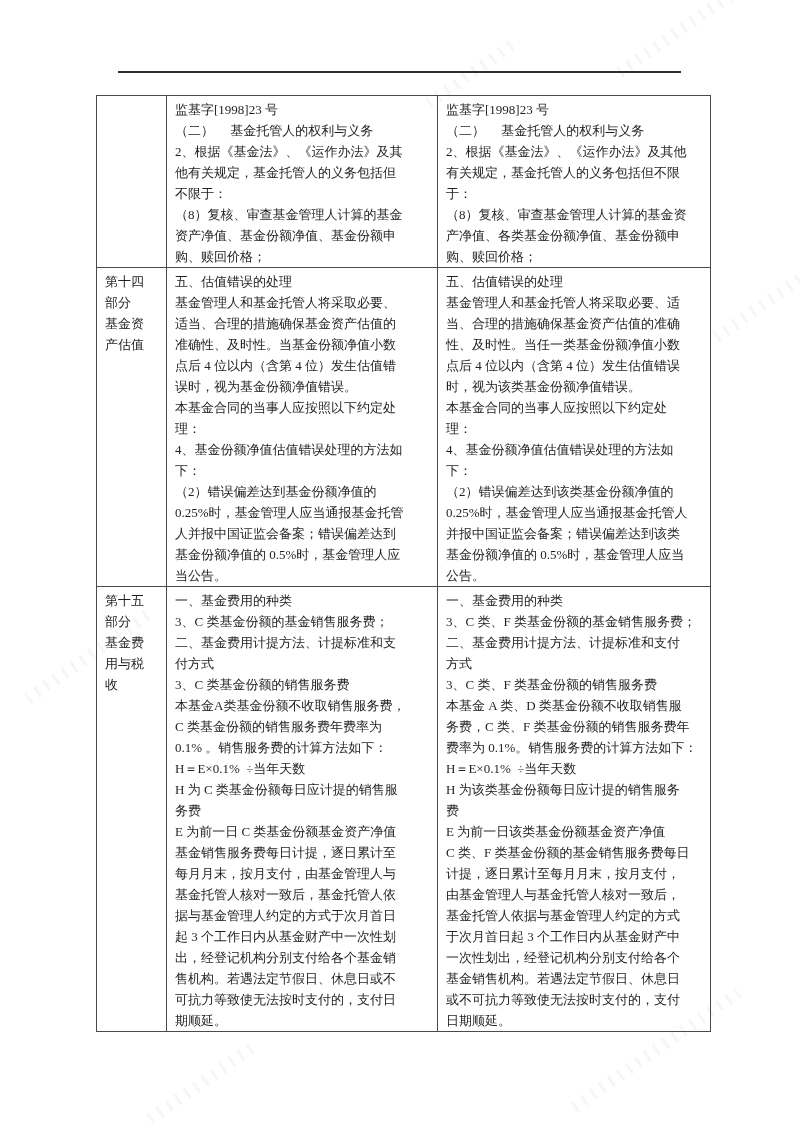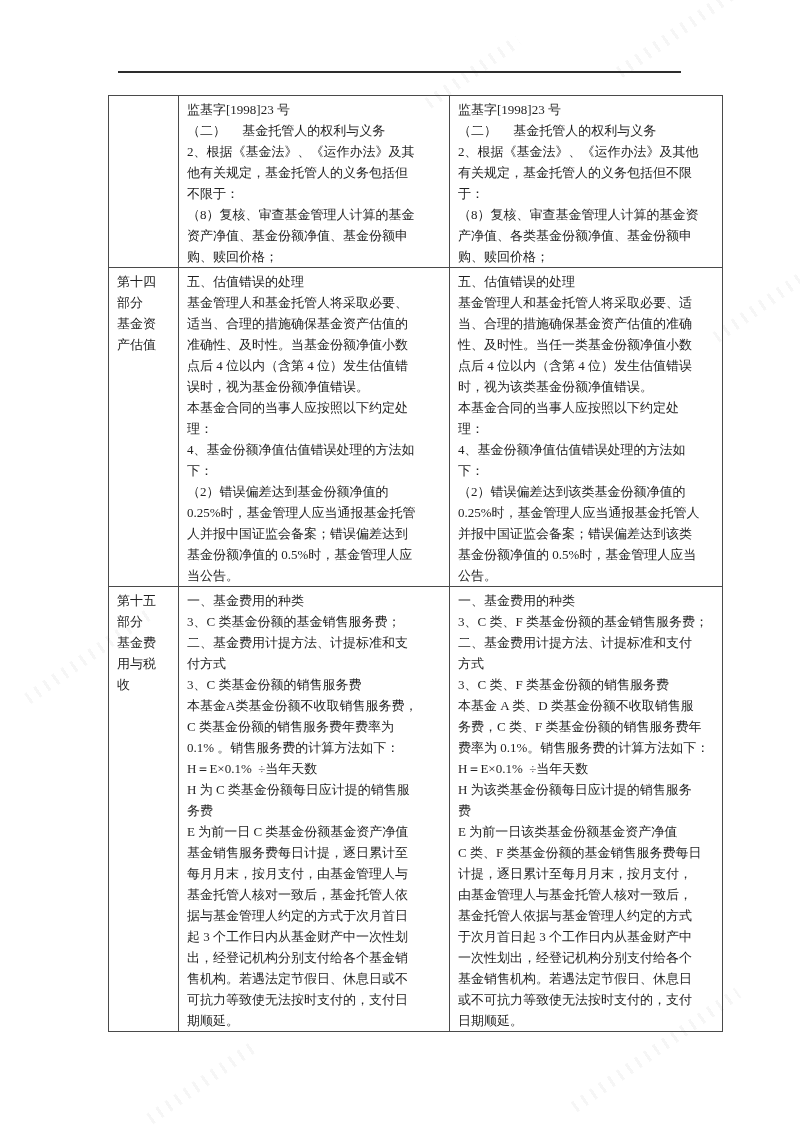--- a/index.html
+++ b/index.html
@@ -43,21 +43,21 @@
     position: absolute;
     left: 118px;
     top: 71px;
     width: 563px;
     height: 2px;
     background: #2d2d2d;
   }
 
   table.doc {
     position: absolute;
-    left: 108px;
+    left: 96px;
     top: 95px;
     border-collapse: collapse;
     table-layout: fixed;
     width: 572px;
   }
   table.doc td {
     border: 1px solid #4a4a4a;
     vertical-align: top;
     padding: 3px 5px 0 8px;
     font-size: 13px;

